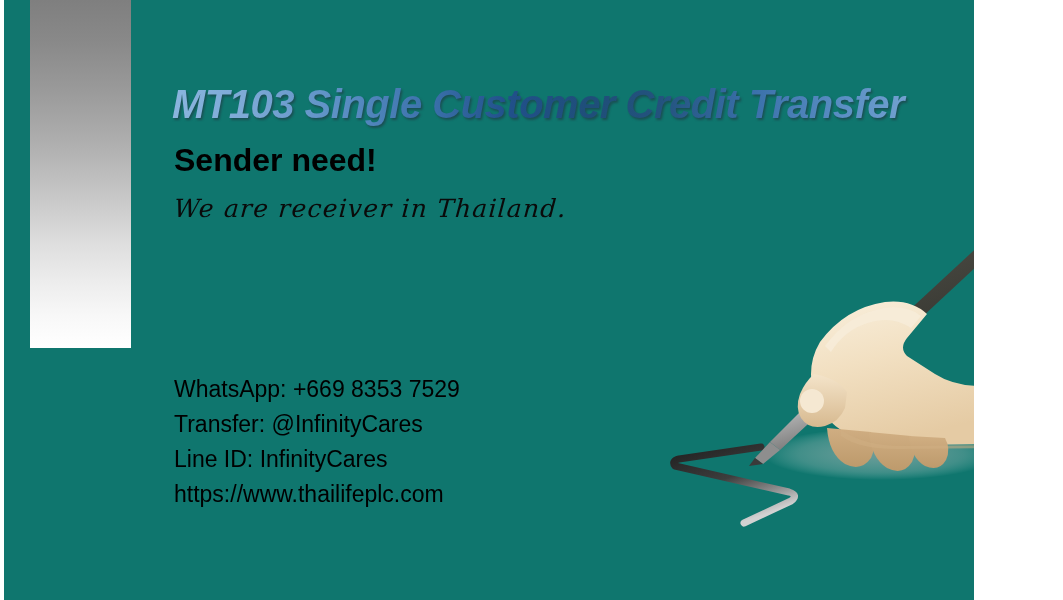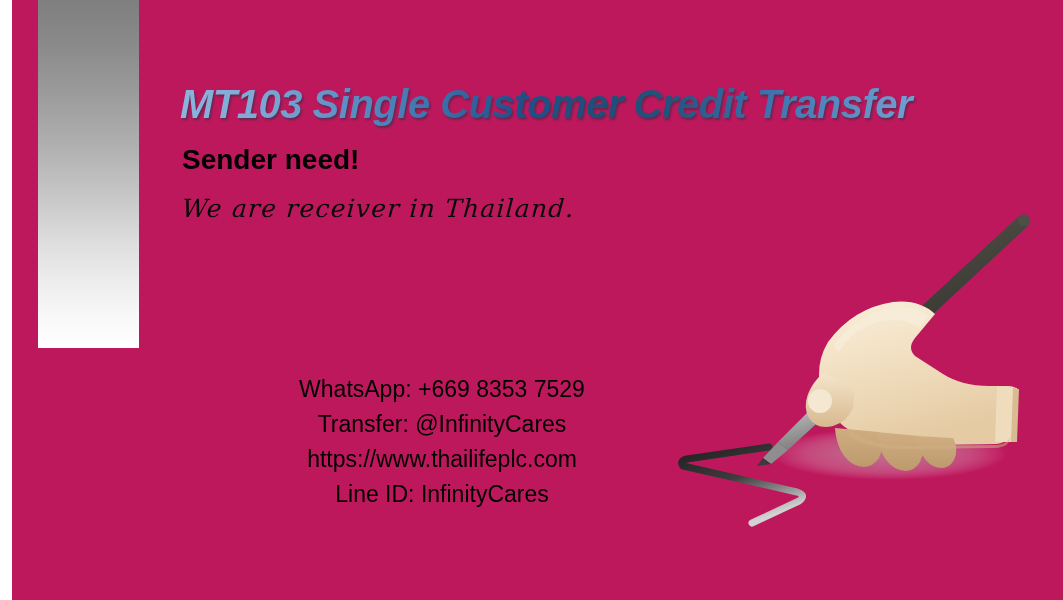--- a/index.html
+++ b/index.html
@@ -10,24 +10,24 @@
   body {
     width: 1063px;
     height: 600px;
     overflow: hidden;
     font-family: "Liberation Sans", sans-serif;
     position: relative;
   }
 
   #slide {
     position: absolute;
-    left: 12px; top: 0;
-    width: 1051px;
+    left: 4px; top: 0;
+    width: 970px;
     height: 600px;
-    background: #be185d;
+    background: #0f766e;
     overflow: hidden;
   }
 
   
   #side-bar {
     position: absolute;
     left: 26px;
     top: 0;
     width: 101px;
     height: 348px;
@@ -98,21 +98,21 @@
     transform: translate(1.5px, 1.5px);
   }
 
   
   #headline {
     position: absolute;
     left: 170px;
     top: 142px;
     margin: 0;
     font-family: "Liberation Sans", sans-serif;
-    font-size: 28px;
+    font-size: 32px;
     font-weight: bold;
     color: #000000;
     line-height: 36px;
     white-space: nowrap;
   }
 
   
   #subtitle {
     position: absolute;
     left: 170px;
@@ -136,21 +136,20 @@
     left: 170px;
     top: 372px;
     width: 520px;
   }
   .contact-line {
     font-family: "Liberation Sans", sans-serif;
     font-size: 23px;
     color: #000000;
     line-height: 35px;
     white-space: nowrap;
-    text-align: center;
   }
 
   
   #hand-illustration {
     position: absolute;
     left: 645px;
     top: 196px;
     width: 400px;
     height: 345px;
   }
@@ -172,22 +171,22 @@
     <h1 id="slide-title">MT103 Single Customer Credit Transfer</h1>
   </div>
 
   <h2 id="headline">Sender need!</h2>
 
   <p id="subtitle">We are receiver in Thailand.</p>
 
   <div id="contact-block">
     <div class="contact-line">WhatsApp: +669 8353 7529</div>
     <div class="contact-line">Transfer: @InfinityCares</div>
+    <div class="contact-line">Line ID: InfinityCares</div>
     <div class="contact-line">https://www.thailifeplc.com</div>
-    <div class="contact-line">Line ID: InfinityCares</div>
   </div>
 
   <div id="hand-illustration">
     <svg viewBox="0 0 400 345" xmlns="http://www.w3.org/2000/svg">
       <defs>
         <linearGradient id="skinGrad" x1="0" y1="0" x2="0.35" y2="1">
           <stop offset="0%" stop-color="#f9efdc"></stop>
           <stop offset="45%" stop-color="#f2e0c2"></stop>
           <stop offset="100%" stop-color="#e5cba4"></stop>
         </linearGradient>

